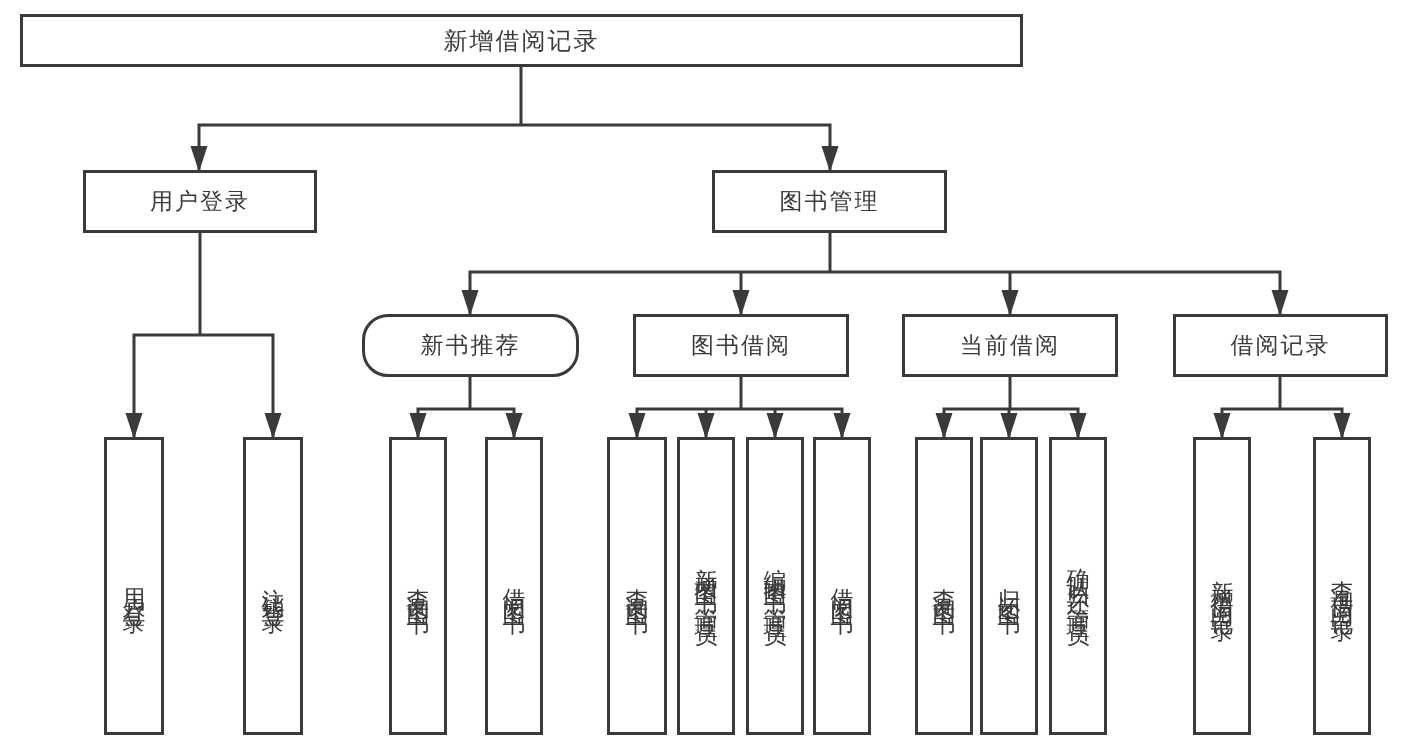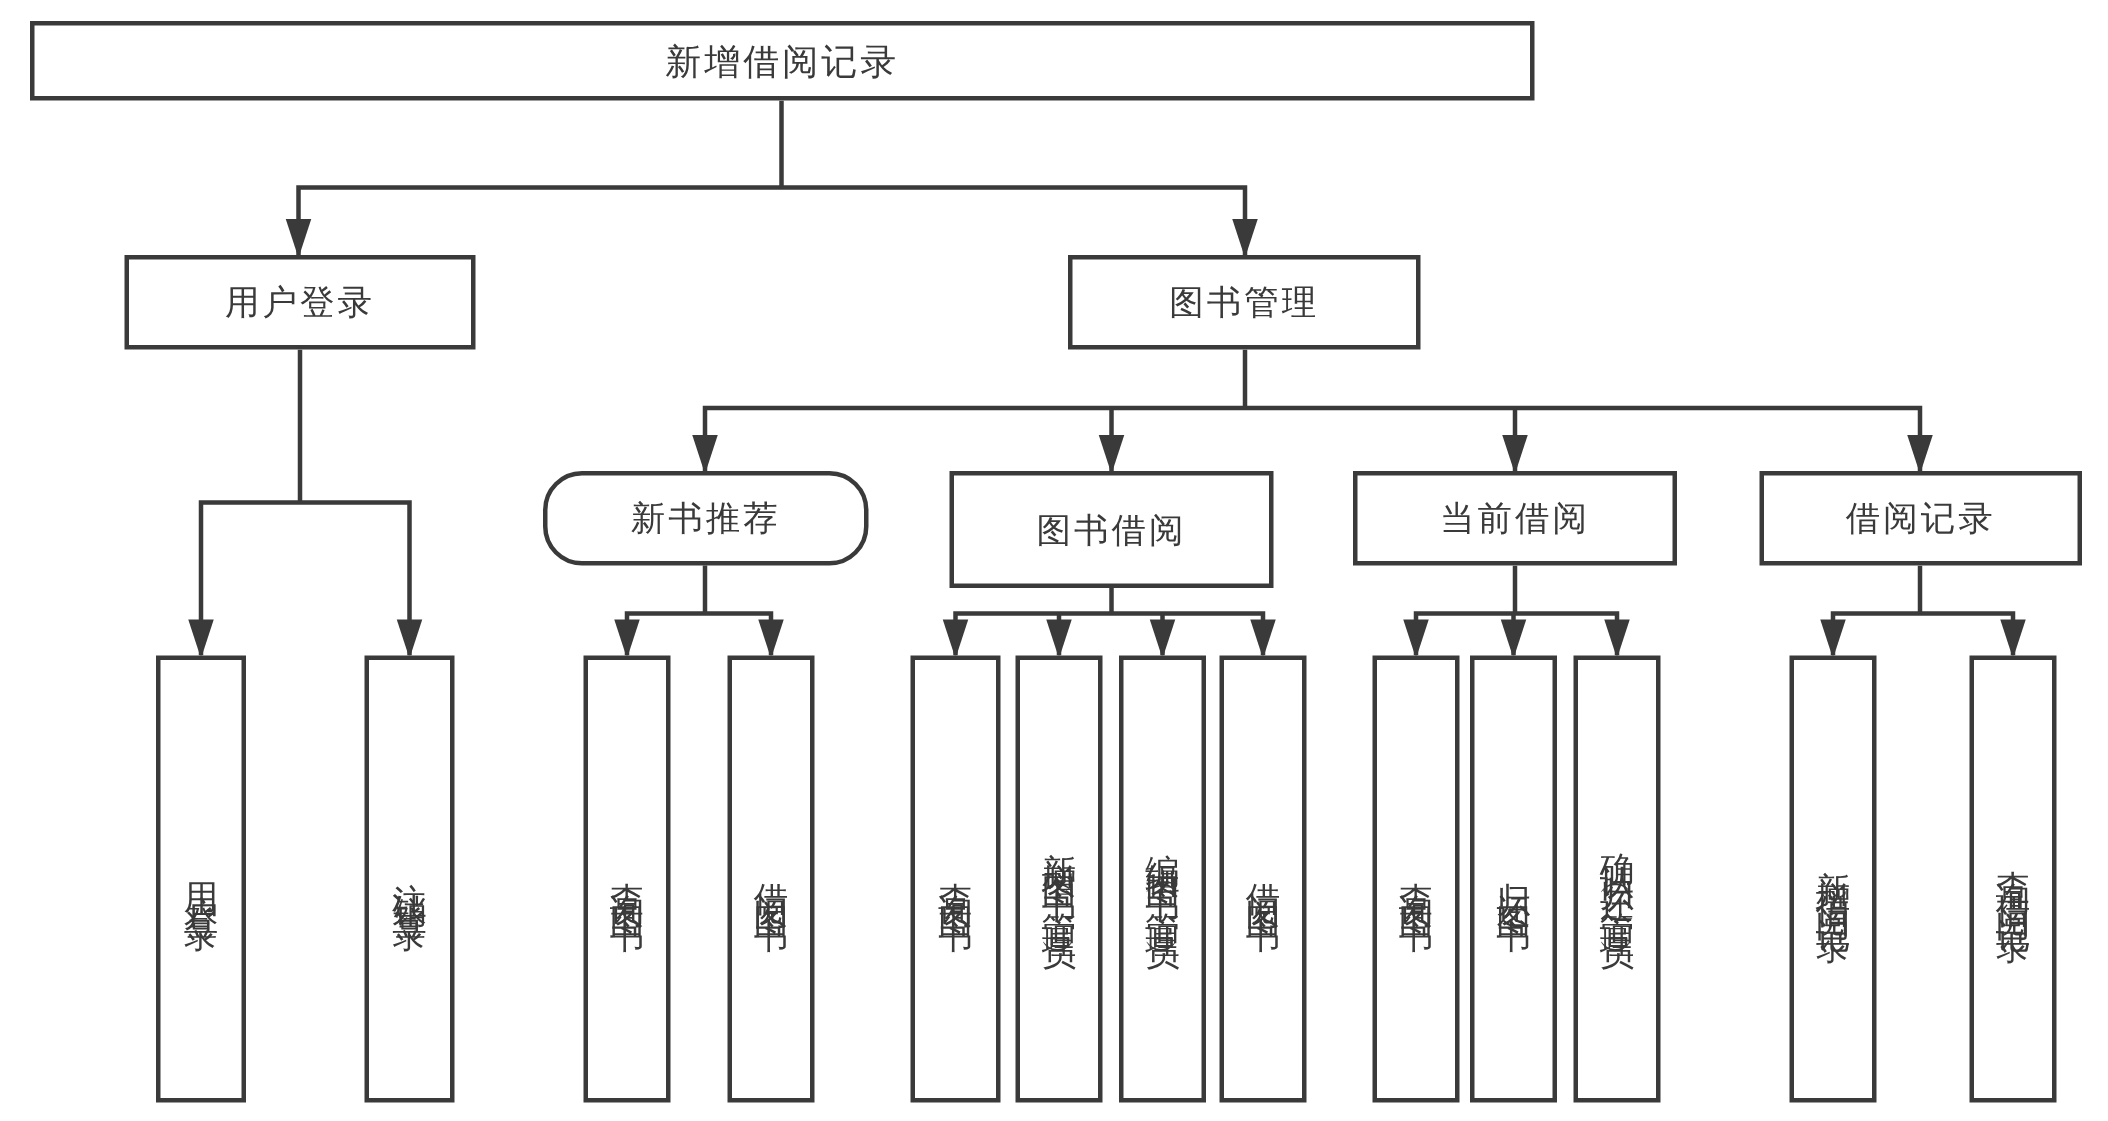--- a/index.html
+++ b/index.html
@@ -73,21 +73,21 @@
   <div class="box h-box" style="left:83px;top:170px;width:234px;height:63px;">
     <span>用户登录</span>
   </div>
   <div class="box h-box" style="left:712px;top:170px;width:235px;height:63px;">
     <span>图书管理</span>
   </div>
 
   <div class="box h-box" style="left:362px;top:314px;width:217px;height:63px;border-radius:26px;">
     <span>新书推荐</span>
   </div>
-  <div class="box h-box" style="left:633px;top:314px;width:216px;height:78px;">
+  <div class="box h-box" style="left:633px;top:314px;width:216px;height:63px;">
     <span>图书借阅</span>
   </div>
   <div class="box h-box" style="left:902px;top:314px;width:216px;height:63px;justify-content:center;">
     <span>当前借阅</span>
   </div>
   <div class="box h-box" style="left:1173px;top:314px;width:215px;height:63px;">
     <span>借阅记录</span>
   </div>
 
   <div class="box v-box" style="left:104px;top:437px;width:60px;height:298px;">

